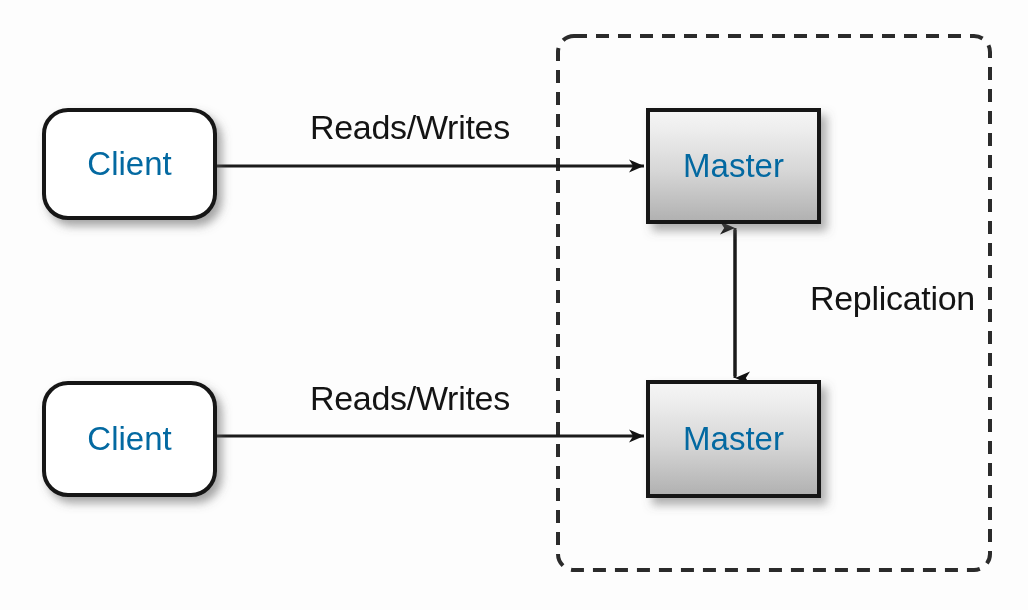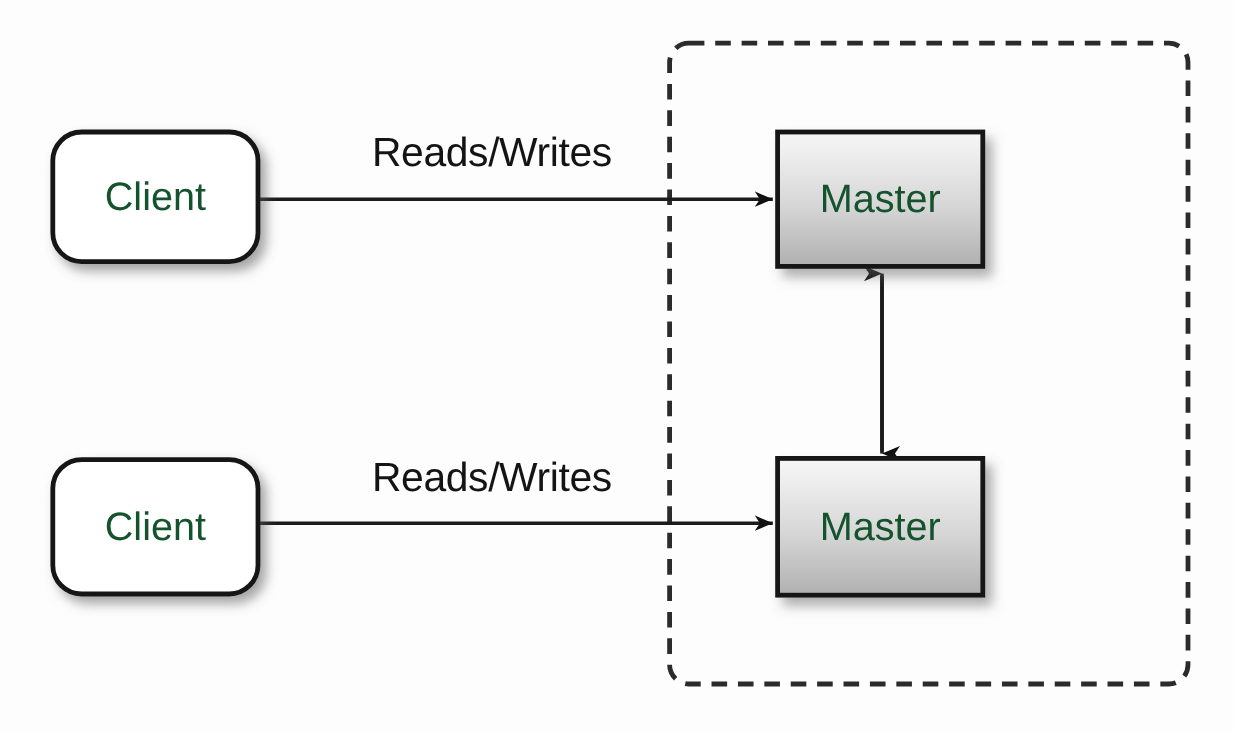--- a/index.html
+++ b/index.html
@@ -23,21 +23,21 @@
     position: absolute;
     top: 0;
     left: 0;
   }
   .node-label {
     position: absolute;
     display: flex;
     align-items: center;
     justify-content: center;
     pointer-events: none;
-    color: #14532d;
+    color: #0369a1;
     font-weight: 400;
     text-align: center;
   }
   .edge-label {
     position: absolute;
     color: #141414;
     white-space: nowrap;
     letter-spacing: -0.3px;
     margin-left: 48px;
   }
@@ -113,14 +113,15 @@
   <div class="node-label" style="left:44px; top:383px; width:171px; height:112px; font-size:33px;">Client</div>
 
   <div class="node-label" style="left:648px; top:110px; width:171px; height:112px; font-size:33px;">Master</div>
 
   <div class="node-label" style="left:648px; top:382px; width:171px; height:114px; font-size:33px;">Master</div>
 
   <div class="edge-label" style="left:262px; top:108px; font-size:34px;">Reads/Writes</div>
 
   <div class="edge-label" style="left:262px; top:379px; font-size:34px;">Reads/Writes</div>
 
+  <div class="edge-label" style="left:762px; top:279px; font-size:34px;">Replication</div>
 
 </div>
 
 </body></html>

